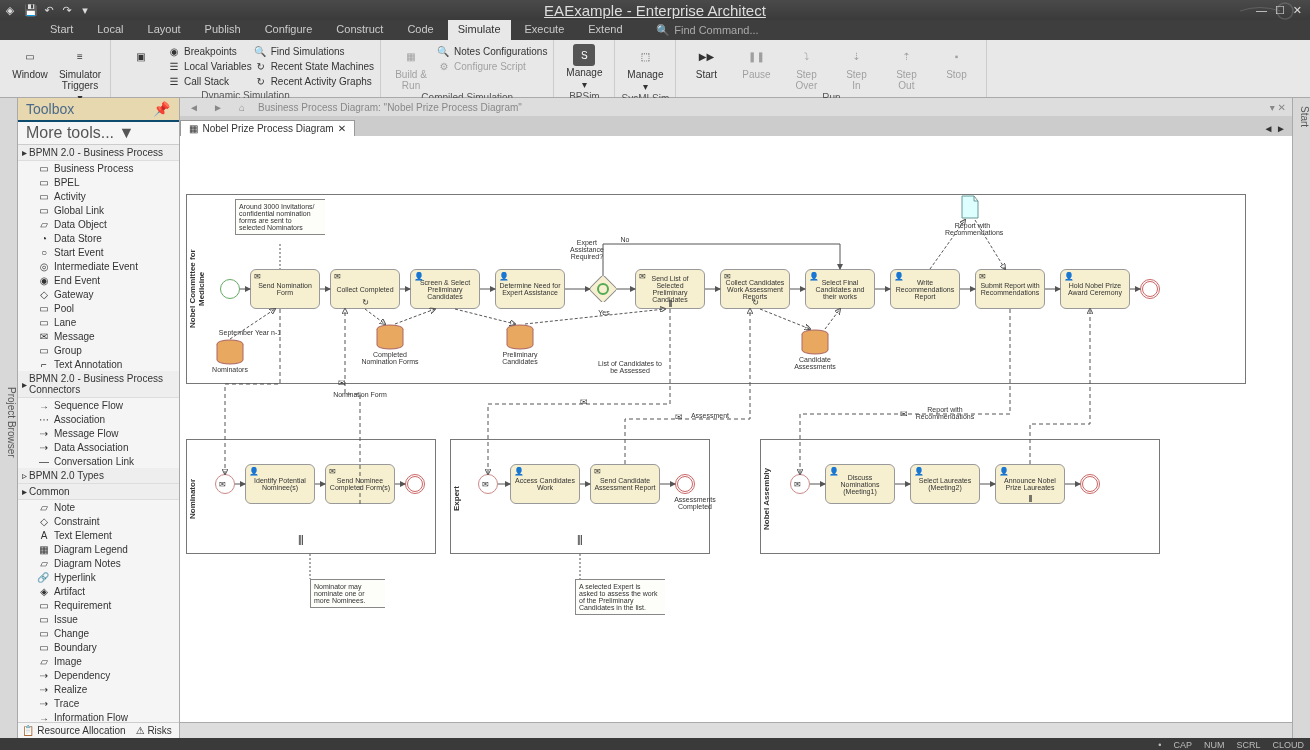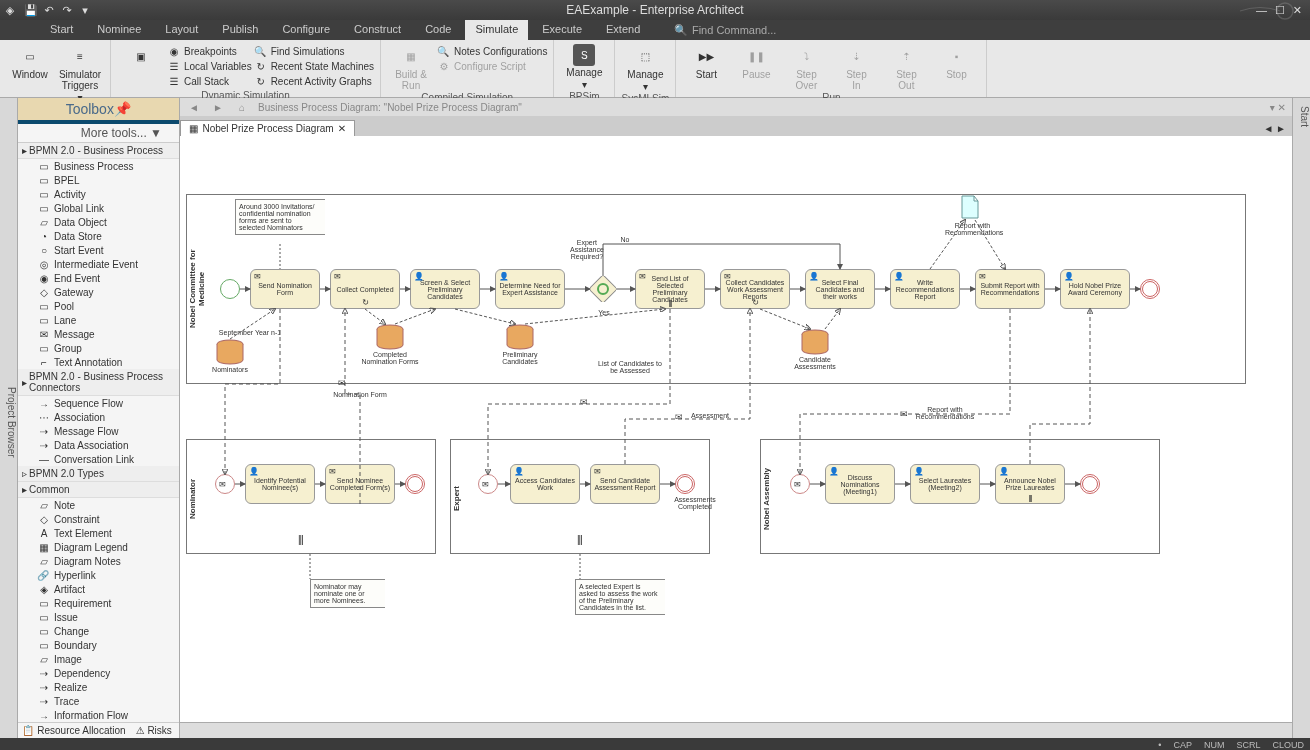--- a/index.html
+++ b/index.html
@@ -3,21 +3,21 @@
 <meta charset="utf-8">
 <style>
 * { box-sizing: border-box; margin: 0; padding: 0; font-family: "Segoe UI", Tahoma, sans-serif; }
 body { background: #5e5e5e; width: 1310px; height: 750px; overflow: hidden; font-size: 11px; color: #333; }
 
 
 .titlebar { height: 20px; background: linear-gradient(#4a4a4a,#3a3a3a); color: #ddd; display: flex; align-items: center; position: relative; }
 .titlebar .logo { width: 20px; height: 20px; display: flex; align-items: center; justify-content: center; }
 .titlebar .qat { display: flex; gap: 4px; margin-left: 4px; }
 .titlebar .qat span { width: 14px; height: 14px; display:flex;align-items:center;justify-content:center; }
-.titlebar .title { position: absolute; left: 50%; transform: translateX(-50%); font-size: 12px; }
+.titlebar .title { position: absolute; left: 50%; transform: translateX(-50%); font-size: 15px; text-decoration: underline; }
 .titlebar .winbtns { margin-left: auto; display: flex; gap: 8px; padding-right: 8px; }
 
 
 .menutabs { height: 20px; background: #3e3e3e; display: flex; padding-left: 40px; gap: 4px; align-items: stretch;}
 .menutabs .tab { padding: 3px 10px; font-size: 11px; color: #ccc; cursor: pointer;}
 .menutabs .tab.active { background: #e8e8e8; color: #333; }
 .menutabs .find { margin-left: 20px; display:flex; align-items:center; gap:4px; color:#aaa;}
 
 
 .ribbon { height: 58px; background: #e8e8e8; display: flex; border-bottom: 1px solid #aaa;}
@@ -28,22 +28,22 @@
 .ribbon .bigbtn .ico { width: 24px; height: 24px; display:flex;align-items:center;justify-content:center;}
 .ribbon .smallcol { display:flex; flex-direction:column; gap:0px; font-size:10px; justify-content:flex-start; padding-top:2px;}
 .ribbon .smallcol .row { display:flex; align-items:center; gap:3px; height:15px;}
 .ribbon .smallcol .row .ico { width:14px;height:14px; display:inline-flex;align-items:center;justify-content:center;}
 .ribbon .bigbtn.disabled, .ribbon .disabled { opacity:0.4; }
 
 
 .main { display: flex; height: 640px; }
 .sidebar-left-tabs { width: 18px; background: #d8d8d8; writing-mode: vertical-rl; display:flex; flex-direction:column; align-items:center; padding-top:8px; font-size:10px; gap:8px; color:#555; border-right:1px solid #aaa;}
 .toolbox { width: 162px; background: #f5f5f5; border-right: 1px solid #aaa; display:flex; flex-direction:column; overflow:hidden;}
-.toolbox .header { background: #e8d8b0; border-bottom:4px solid #0c4a6e; padding:3px 2px; font-size:14px; color:#4a6a8a; display:flex; justify-content:center;}
-.toolbox .more { font-size:12px; text-align:right; padding:2px 17px; border-bottom:1px solid #ccc; color:#555;}
+.toolbox .header { background: #e8d8b0; border-bottom:2px solid #0c4a6e; padding:3px 8px; font-size:14px; color:#4a6a8a; display:flex; justify-content:space-between;}
+.toolbox .more { font-size:16px; padding:2px 8px; border-bottom:1px solid #ccc; color:#555;}
 .toolbox .section { font-size:10px; padding:2px 4px; background:#eee; border-bottom:1px solid #ddd; display:flex; align-items:center; gap:2px;}
 .toolbox .item { font-size:10px; padding:1px 4px 1px 20px; display:flex; align-items:center; gap:4px; cursor:pointer; white-space:nowrap;}
 .toolbox .item .ico { width:12px;height:12px; display:inline-flex;align-items:center;justify-content:center;flex-shrink:0;}
 .toolbox .list { overflow-y:auto; flex:1;}
 .toolbox .footer { border-top:1px solid #ccc; padding:2px 4px; display:flex; gap:10px; font-size:10px;}
 
 .sidebar-right-tabs { width: 18px; background: #d8d8d8; writing-mode: vertical-rl; padding-top:8px; font-size:10px; color:#555; border-left:1px solid #aaa;}
 
 .canvas-area { flex:1; background:#888; display:flex; flex-direction:column;}
 .canvas-crumb { height:18px; background:#ddd; display:flex; align-items:center; padding:0 6px; font-size:10px; gap:8px; color:#888;}
@@ -102,21 +102,21 @@
     </svg>
   <div class="winbtns">
     <span>—</span>
     <span>☐</span>
     <span>✕</span>
   </div>
 </div>
 
 <div class="menutabs">
   <div class="tab">Start</div>
-  <div class="tab">Nominee</div>
+  <div class="tab">Local</div>
   <div class="tab">Layout</div>
   <div class="tab">Publish</div>
   <div class="tab">Configure</div>
   <div class="tab">Construct</div>
   <div class="tab">Code</div>
   <div class="tab active">Simulate</div>
   <div class="tab">Execute</div>
   <div class="tab">Extend</div>
   <div class="find">
       <span>🔍</span>

